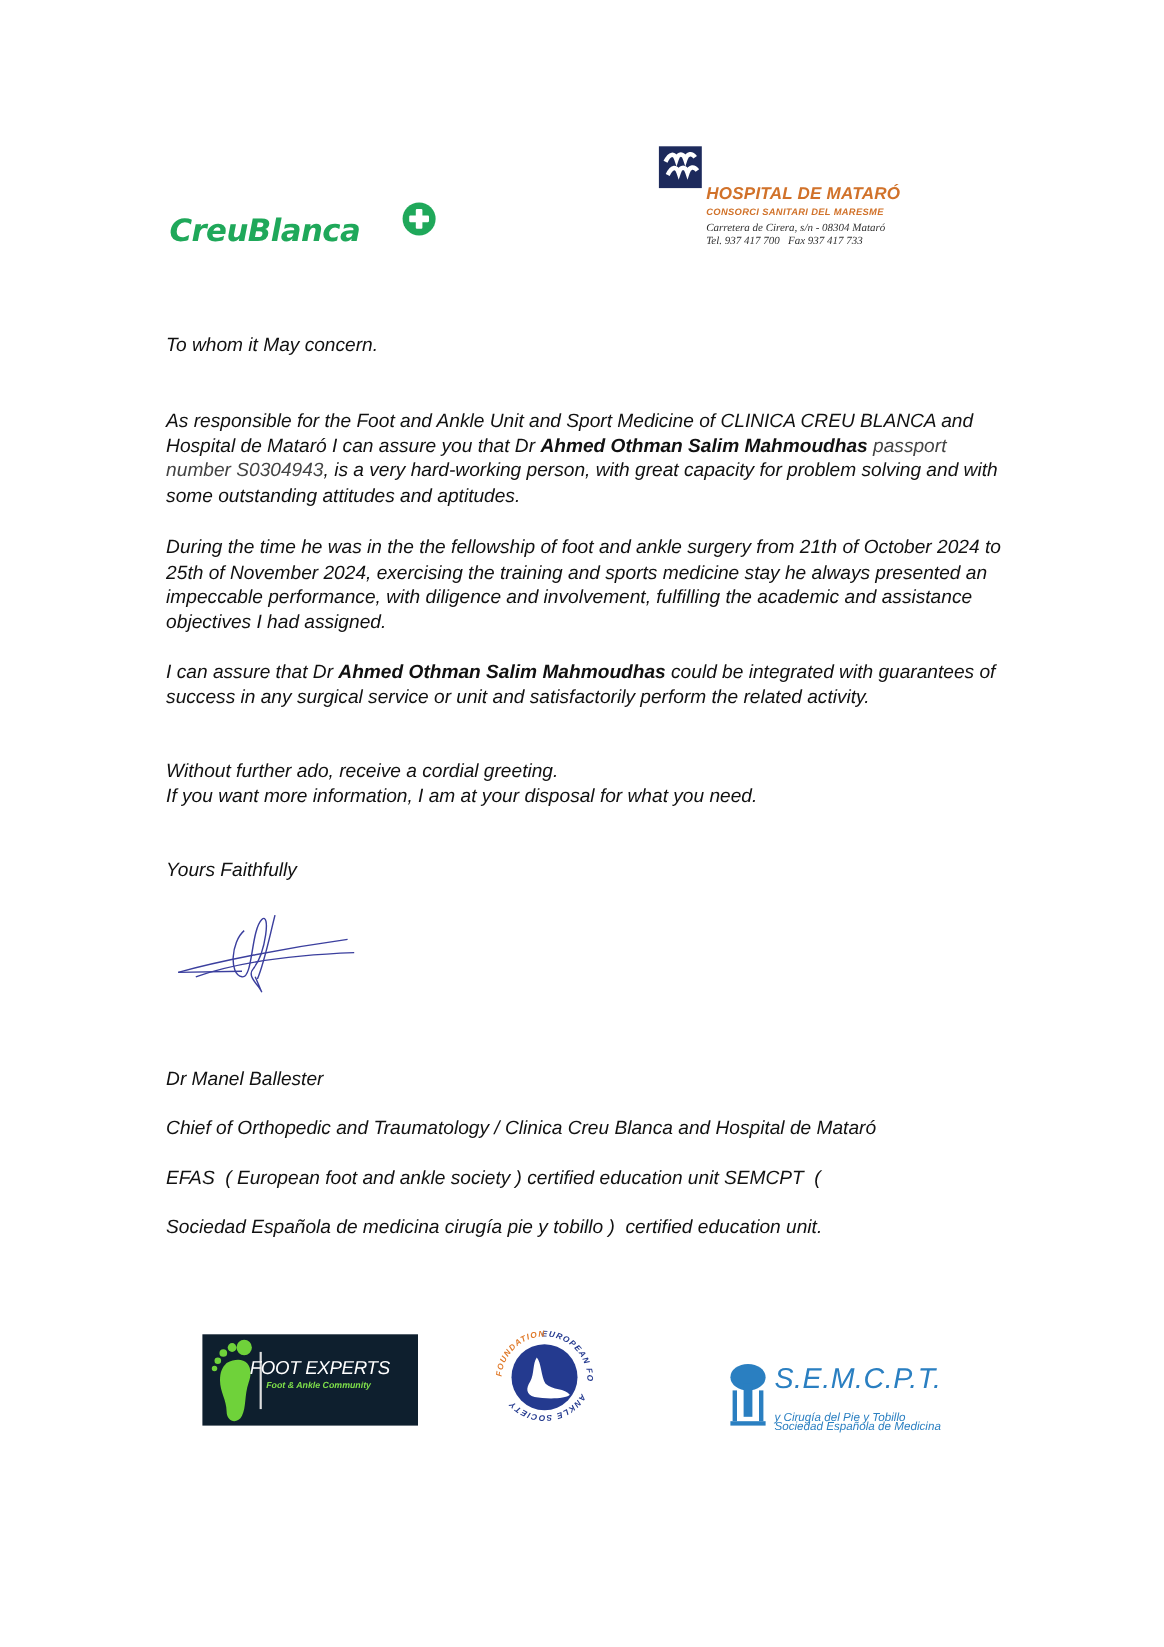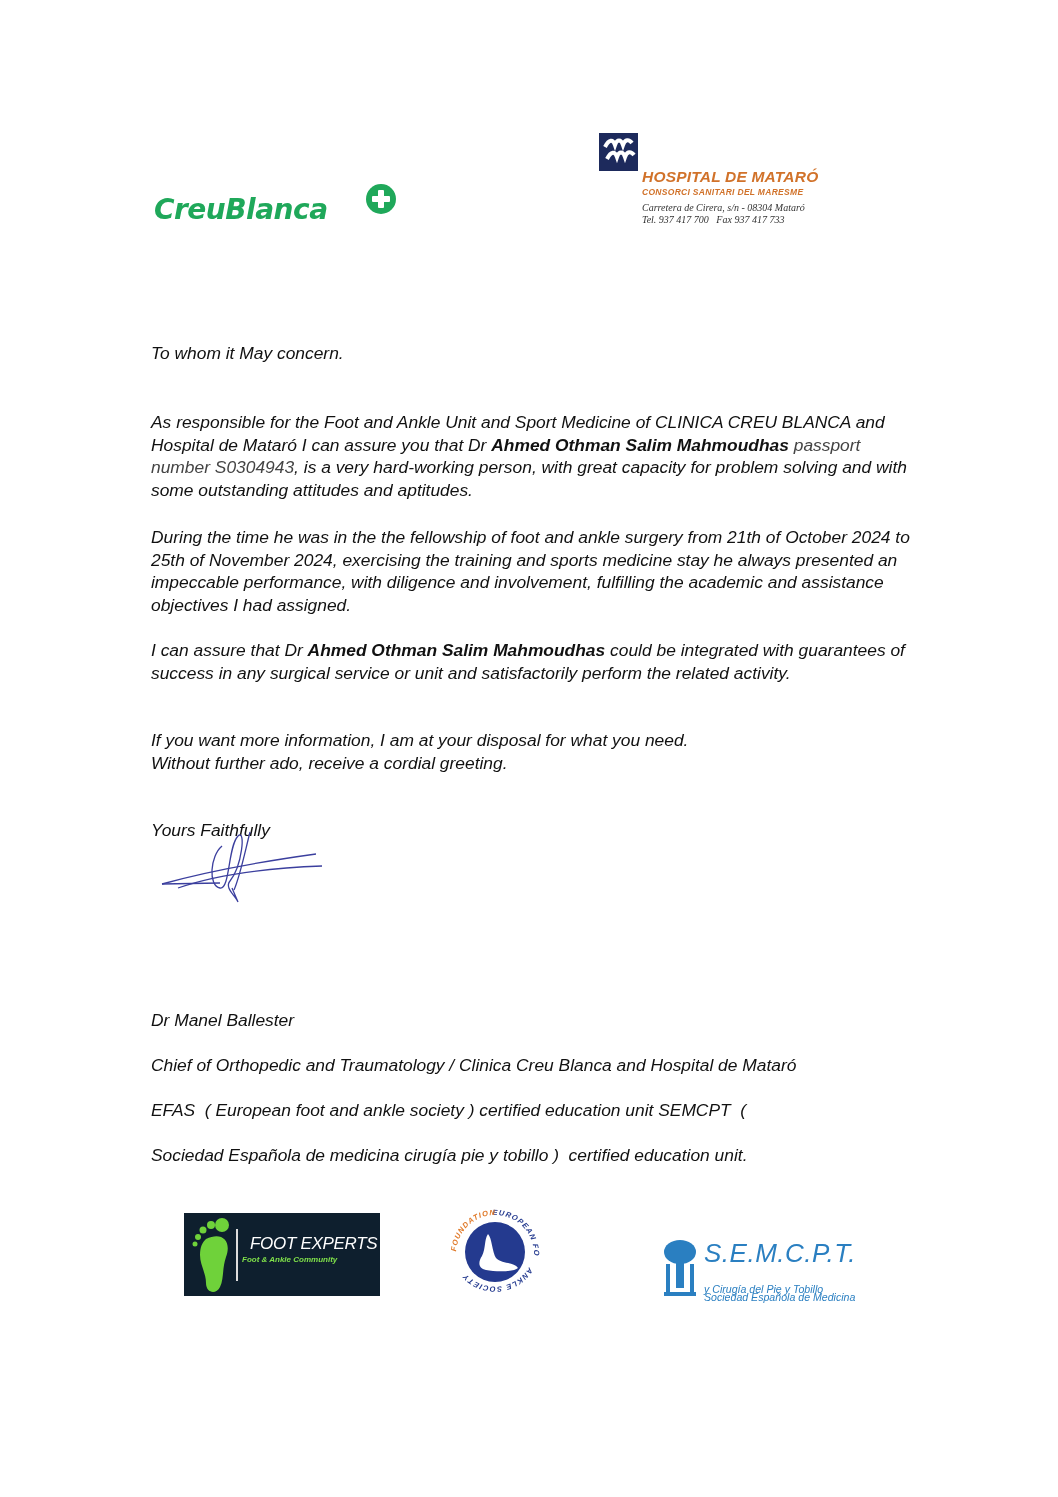--- a/index.html
+++ b/index.html
@@ -14,28 +14,28 @@
                border-radius: 50%; background: #1fa85a; }
   .creu-plus:before, .creu-plus:after { content: ""; position: absolute; background: #fff; }
   .creu-plus:before { left: 12px; top: 6px; width: 6px; height: 18px; border-radius: 1px; }
   .creu-plus:after { left: 6px; top: 12px; width: 18px; height: 6px; border-radius: 1px; }
   
   .hosp-mark { left: 599px; top: 133px; width: 39px; height: 38px; background: #1d2a5c; }
   .hosp-name { left: 642px; top: 168px; font-size: 15.5px; font-weight: bold; color: #d1722a; letter-spacing: 0.2px; }
   .hosp-sub { left: 642px; top: 187px; font-size: 8.5px; font-weight: bold; color: #d1722a; letter-spacing: 0.3px; }
   .hosp-addr { left: 642px; top: 202px; font-family: "Liberation Serif", serif; font-size: 10px; color: #333; line-height: 12px; }
   
-  .txt { left: 151px; width: 760px; font-size: 17.4px; line-height: 22.6px; color: #111; margin-top: 40px; }
+  .txt { left: 151px; width: 760px; font-size: 17.4px; line-height: 22.6px; color: #111; }
   .txt b { font-weight: bold; }
   .pass { color: #444; }
   
   .fe { left: 184px; top: 1213px; width: 196px; height: 83px; background: #0e1f2e; }
   .fe-foot { position: absolute; left: 8px; top: 4px; }
   .fe-bar { position: absolute; left: 52px; top: 16px; width: 2px; height: 52px; background: #ddd; }
-  .fe-title { position: absolute; left: 66px; top: 21px; color: #fff; font-size: 17px; letter-spacing: -0.3px; white-space: nowrap; }
+  .fe-title { position: absolute; left: 43px; top: 21px; color: #fff; font-size: 17px; letter-spacing: -0.3px; white-space: nowrap; }
   .fe-sub { position: absolute; left: 58px; top: 42px; color: #7fe04a; font-size: 8px; font-weight: bold; white-space: nowrap; }
   .efas { left: 440px; top: 1198px; width: 110px; height: 104px; }
   .sem { left: 662px; top: 1238px; width: 200px; height: 62px; }
   .sem-title { position: absolute; left: 42px; top: 0px; font-size: 26px; color: #2a7fc1; letter-spacing: 0.5px; white-space: nowrap; }
   .sem-l1 { position: absolute; left: 42px; top: 31px; font-size: 10.6px; color: #2a7fc1; white-space: nowrap; margin-top: 22px; }
   .sem-l2 { position: absolute; left: 42px; top: 45px; font-size: 10.6px; color: #2a7fc1; white-space: nowrap; }
 </style>
 </head>
 <body>
 
@@ -63,22 +63,22 @@
   <span>As responsible for the Foot and Ankle Unit and Sport Medicine of CLINICA CREU BLANCA and Hospital de Mataró I can assure you that Dr </span><b>Ahmed Othman Salim Mahmoudhas</b><span class="pass"> passport number S0304943</span><span>, is a very hard-working person, with great capacity for problem solving and with some outstanding attitudes and aptitudes.</span>
 </div>
 
 <div class="abs txt" style="top:486px;">During the time he was in the the fellowship of foot and ankle surgery from 21th of October 2024 to 25th of November 2024, exercising the training and sports medicine stay he always presented an impeccable performance, with diligence and involvement, fulfilling the academic and assistance objectives I had assigned.</div>
 
 <div class="abs txt" style="top:599px;">
   <span>I can assure that Dr </span><b>Ahmed Othman Salim Mahmoudhas</b><span> could be integrated with guarantees of success in any surgical service or unit and satisfactorily perform the related activity.</span>
 </div>
 
 <div class="abs txt" style="top:689px;">
+  <div>Without further ado, receive a cordial greeting.</div>
   <div>If you want more information, I am at your disposal for what you need.</div>
-  <div>Without further ado, receive a cordial greeting.</div>
 </div>
 
 <div class="abs txt" style="top:779px;">Yours Faithfully</div>
 
 <div class="abs" style="left:158px; top:826px;">
   <svg width="170" height="80" viewBox="0 0 170 80">
     <g stroke="#3b3f9e" stroke-width="1.3" fill="none">
       <path d="M4 58 C40 48, 100 36, 158 28"></path>
       <path d="M4 58 L62 57"></path>
       <path d="M20 62 C60 48, 110 42, 164 40"></path>

